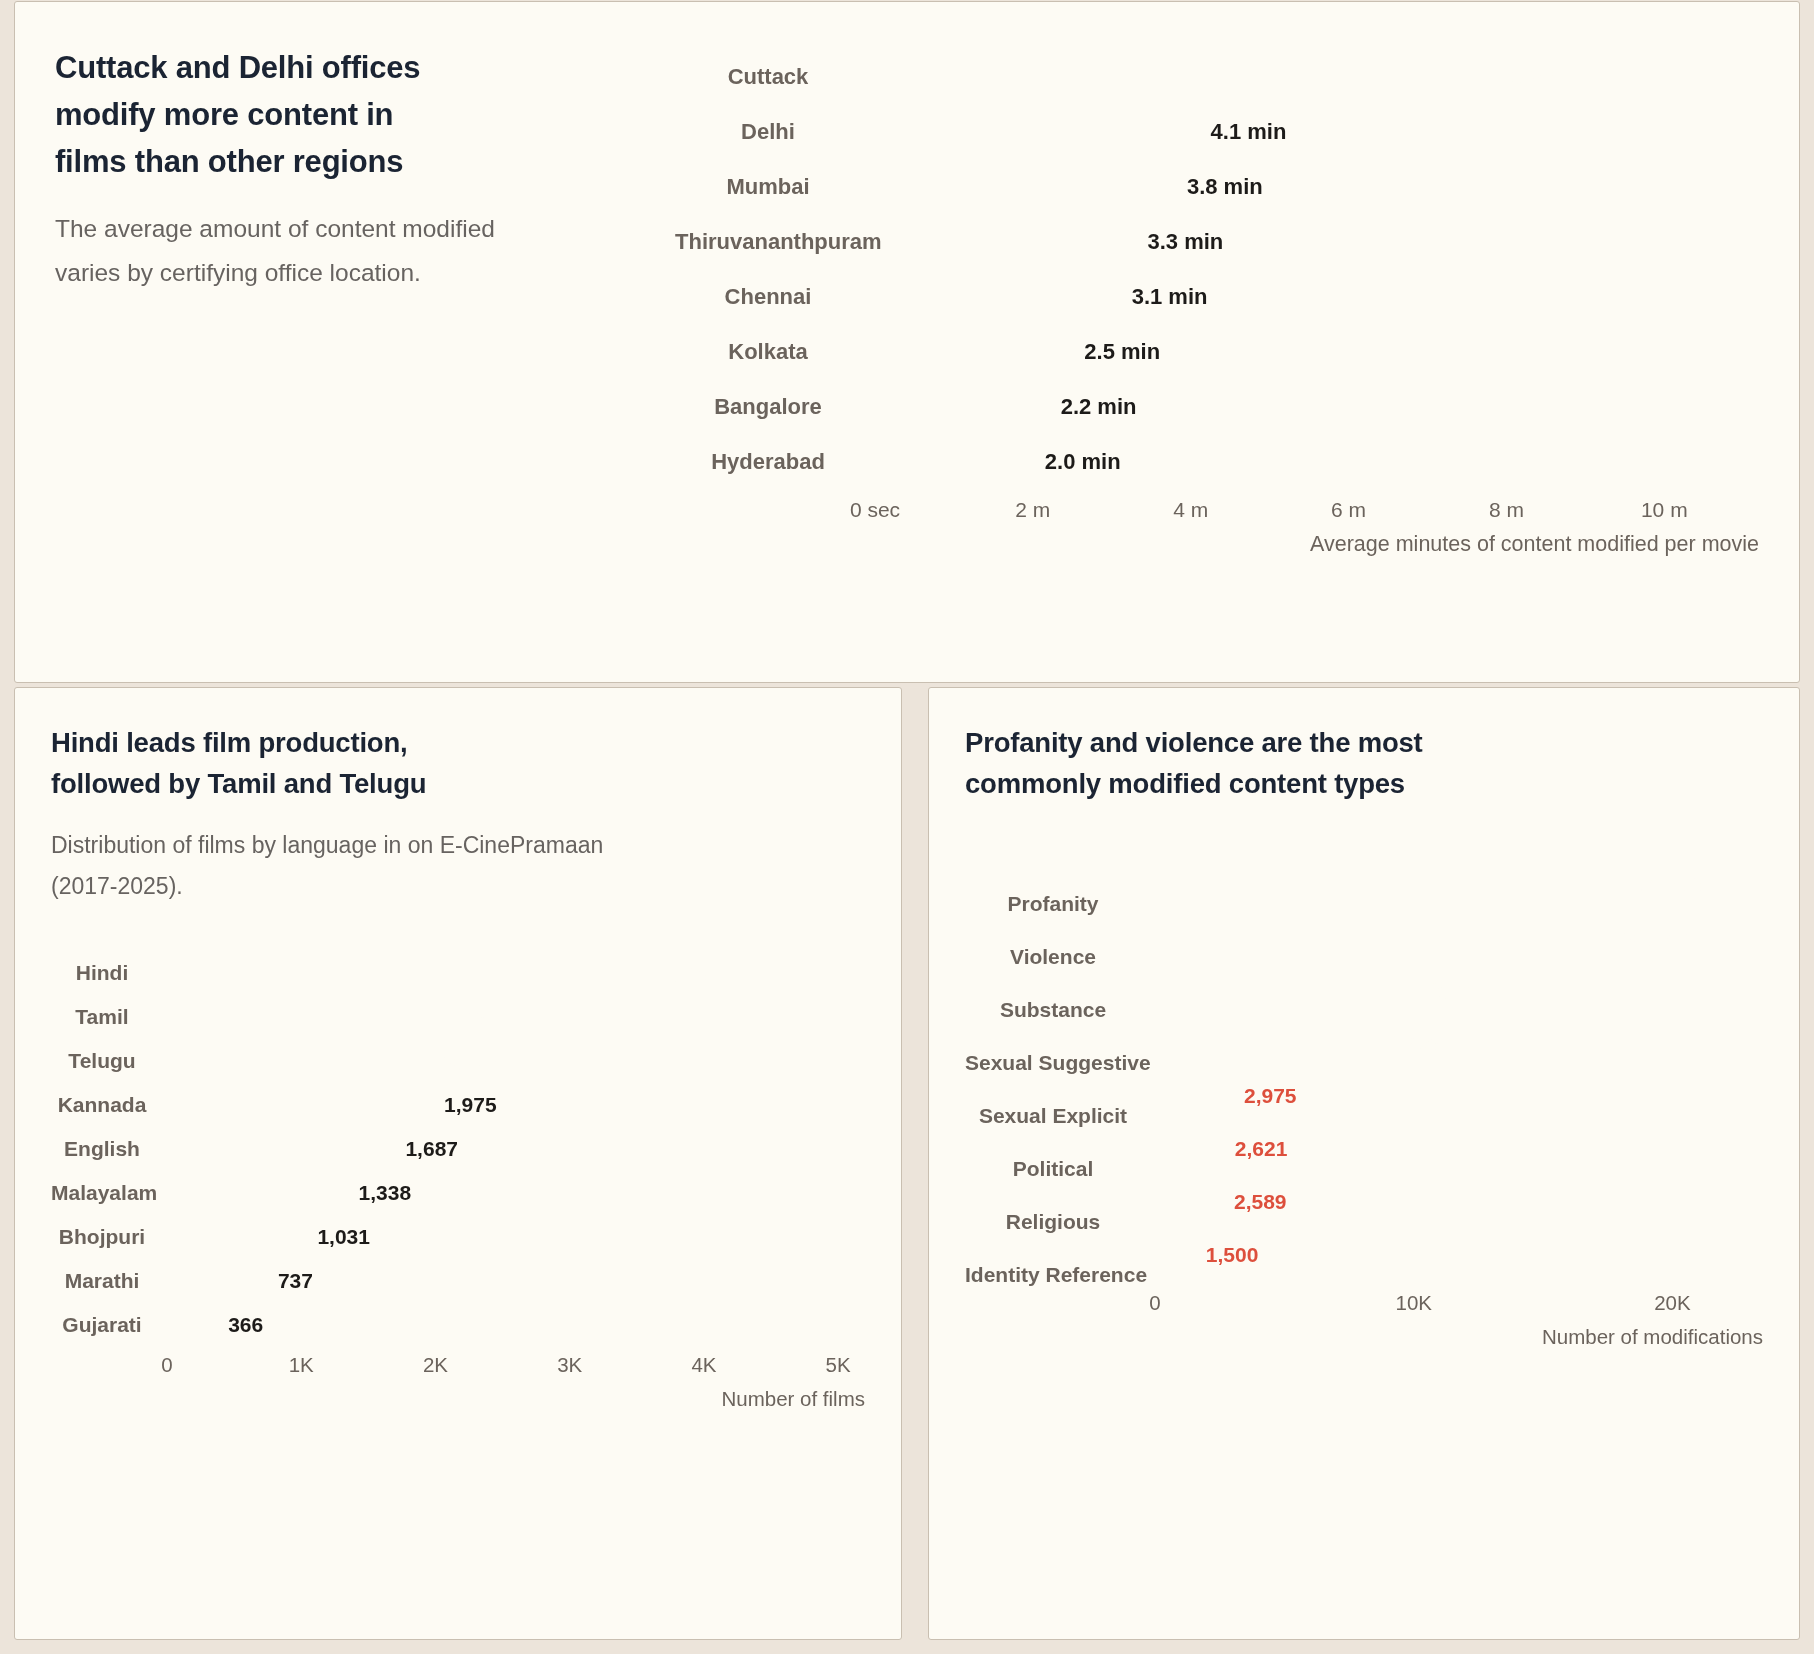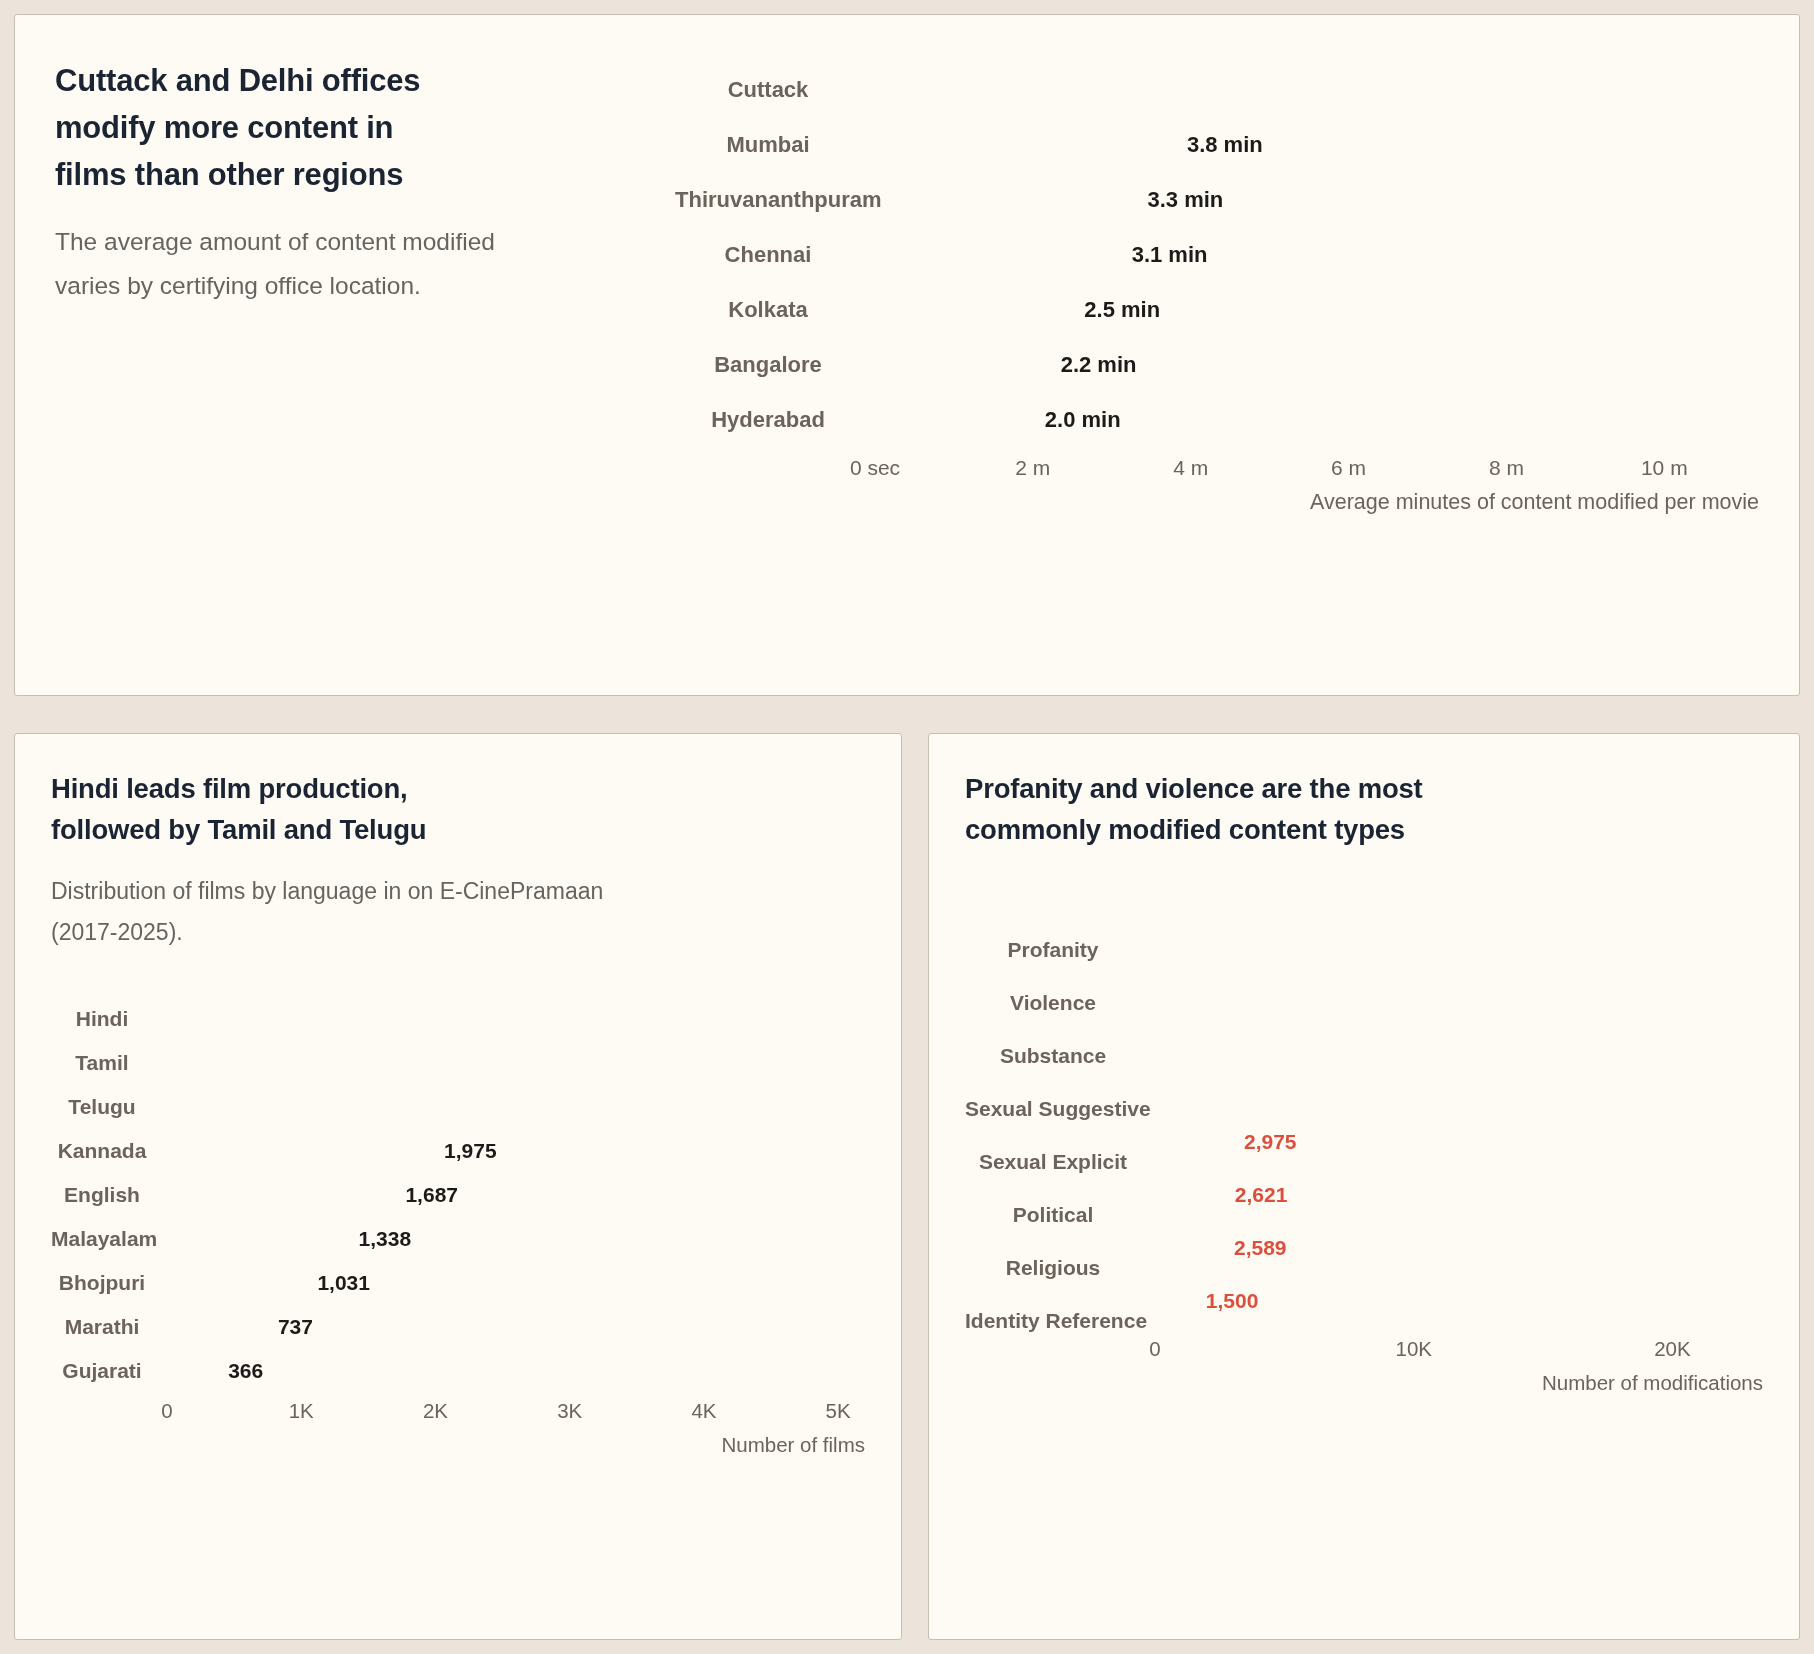--- a/index.html
+++ b/index.html
@@ -14,22 +14,22 @@
   }
   *{box-sizing:border-box;margin:0;padding:0;}
   html,body{
     width:1814px;height:1654px;
     background:var(--page-bg);
     font-family:"Liberation Sans", sans-serif;
     -webkit-font-smoothing:antialiased;
   }
   .dashboard{
     width:1814px;height:1654px;
-    padding:14px 14px 14px 14px;
-    display:flex;flex-direction:column;gap:37px;
+    padding:1px 14px 14px 14px;
+    display:flex;flex-direction:column;gap:4px;
   }
   .card{
     background:var(--card-bg);
     border:1px solid var(--card-border);
     border-radius:3px;
   }
   .card-top{height:682px;display:flex;padding:34px 40px 0 40px;}
   .bottom-row{display:flex;gap:26px;flex:1;min-height:0;}
   .card-bl{width:888px;padding:34px 36px 0 36px;}
   .card-br{flex:1;padding:34px 36px 0 36px;}
@@ -121,20 +121,27 @@
       <p class="csub">The average amount of content modified
 varies by certifying office location.</p>
     </div>
     <div class="top-right">
       <div class="chart" id="chart-office">
           <div class="row">
             <div class="cat">Cuttack</div>
             <div class="track">
               <div class="bar" title="Cuttack: 9.2 min" style="width: 82.1429%;"></div>
               <div class="vlabel inside" style="right: calc(17.8571% + 14px);">9.2 min</div>
+            </div>
+          </div>
+          <div class="row">
+            <div class="cat">Delhi</div>
+            <div class="track">
+              <div class="bar" title="Delhi: 4.1 min" style="width: 36.6071%;"></div>
+              <div class="vlabel outside" style="left: calc(36.6071% + 12px);">4.1 min</div>
             </div>
           </div>
           <div class="row">
             <div class="cat">Mumbai</div>
             <div class="track">
               <div class="bar" title="Mumbai: 3.8 min" style="width: 33.9286%;"></div>
               <div class="vlabel outside" style="left: calc(33.9286% + 12px);">3.8 min</div>
             </div>
           </div>
           <div class="row">

